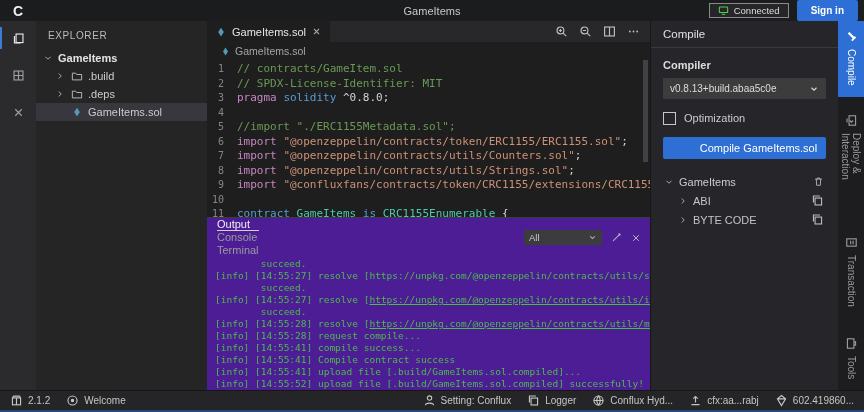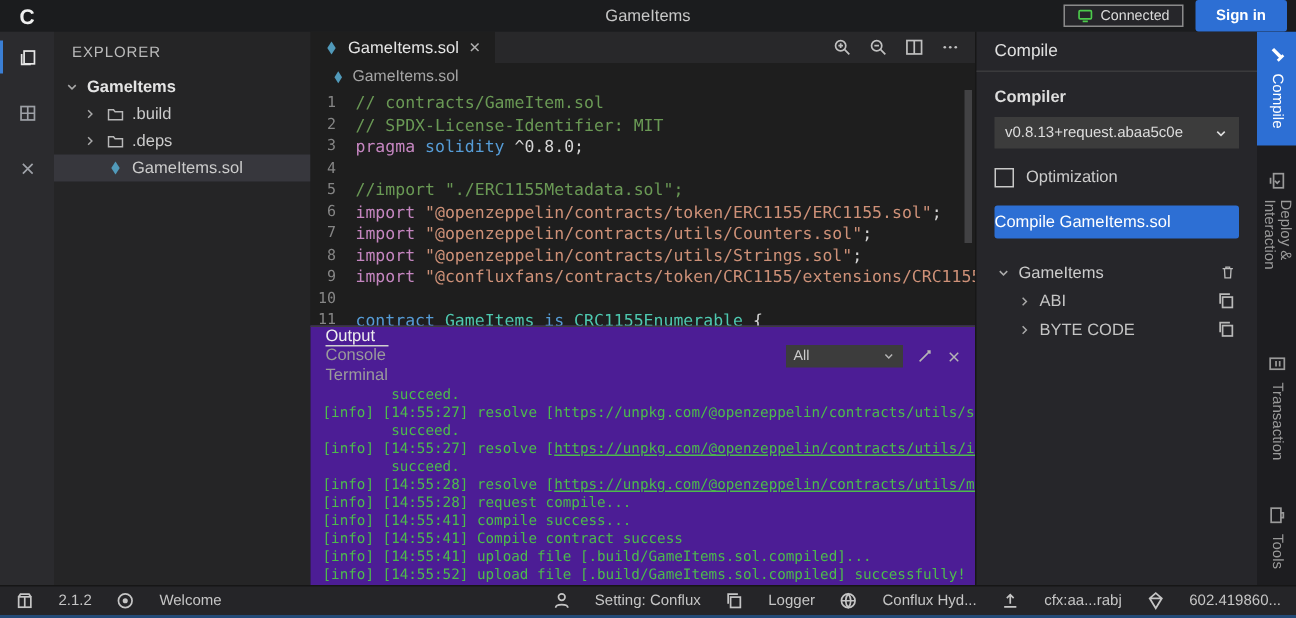--- a/index.html
+++ b/index.html
@@ -58,37 +58,37 @@
   .l { text-decoration:underline; cursor:pointer; }
 
   
   .rightpanel { flex:0 0 188px; background:#26262a; border-left:1px solid #171717; color:#cccccc; display:flex; flex-direction:column; font-size:11px; }
   .rp-header { flex:0 0 27px; display:flex; align-items:center; padding-left:12px; border-bottom:1px solid #3a3a3c; color:#e0e0e0; font-size:11.5px; }
   .rp-body { padding:11px 12px 0; }
   .rp-label { font-weight:bold; color:#dddddd; margin-bottom:7px; }
   .dropdown { height:21px; background:#3c3c3c; display:flex; align-items:center; justify-content:space-between; padding:0 7px; font-size:10px; color:#dddddd; cursor:pointer; }
   .opt-row { display:flex; gap:8px; margin:13px 0 12px; }
   .checkbox { width:13px; height:13px; border:1px solid #c8c8c8; background:transparent; cursor:pointer; flex:none; }
-  .compile-btn { height:22px; background:#2d6fd4; color:#ffffff; display:flex; align-items:center; font-size:11px; border-radius:2px; cursor:pointer; }
+  .compile-btn { height:22px; background:#2d6fd4; color:#ffffff; display:flex; align-items:center; justify-content:center; font-size:11px; border-radius:2px; cursor:pointer;padding-left:28px; }
   .rp-tree { margin-top:13px; }
   .rp-row { height:19px; display:flex; align-items:center; gap:4px; cursor:pointer; }
   .rp-row .chev { width:12px; display:flex; justify-content:center; color:#a9a9a9; }
   .rp-row .spacer { flex:1; }
   .rp-row .right-icon { color:#b9b9b9; display:flex; cursor:pointer; padding-right:2px; }
   .rp-row.child { padding-left:14px; color:#c4c4c4; }
 
   
   .tabstrip { flex:0 0 26px; background:#1d1d20; display:flex; flex-direction:column; }
   .vtab { writing-mode:vertical-rl; display:flex; align-items:center; padding:9px 0 11px; gap:6px; font-size:10px; color:#9a9a9a; cursor:pointer; width:26px; }
   .vtab.active { background:#2d6fd4; color:#ffffff; }
   .vtab-icon { display:flex; transform:rotate(90deg); }
 
   
   .statusbar { flex:0 0 20px; background:#252528; border-top:1px solid #161616; display:flex; align-items:center; font-size:10px; color:#c5c5c5; padding:0 10px; gap:16px; }
-  .sb-item { display:flex; align-items:center; gap:16px; cursor:pointer; white-space:nowrap; }
+  .sb-item { display:flex; align-items:center; gap:5px; cursor:pointer; white-space:nowrap; }
   .sb-right { margin-left:auto; display:flex; align-items:center; gap:16px; }
   .bottom-strip { flex:0 0 2px; background:#234a77; }
 
   .icon { display:inline-flex; }
   svg { display:block; }
 </style>
 </head>
 <body>
 
 <div class="app">
@@ -300,21 +300,21 @@
             <div class="log-line"><span class="t">[info] [14:55:52] upload file [.build/GameItems.sol.compiled] successfully!</span></div>
           </div>
       </div>
     </div>
 
     <div class="rightpanel">
       <div class="rp-header">Compile</div>
       <div class="rp-body">
         <div class="rp-label">Compiler</div>
         <div class="dropdown">
-          <span>v0.8.13+request.abaa5c0e</span>
+          <span>v0.8.13+build.abaa5c0e</span>
           <span class="icon">
             <svg width="10" height="10" viewBox="0 0 16 16" fill="none" stroke="currentColor" stroke-width="1.7">
                 <path d="M4 6l4 4 4-4"></path>
               </svg>
           </span>
         </div>
         <div class="opt-row">
           <span class="checkbox"></span>
           <span>Optimization</span>
         </div>

